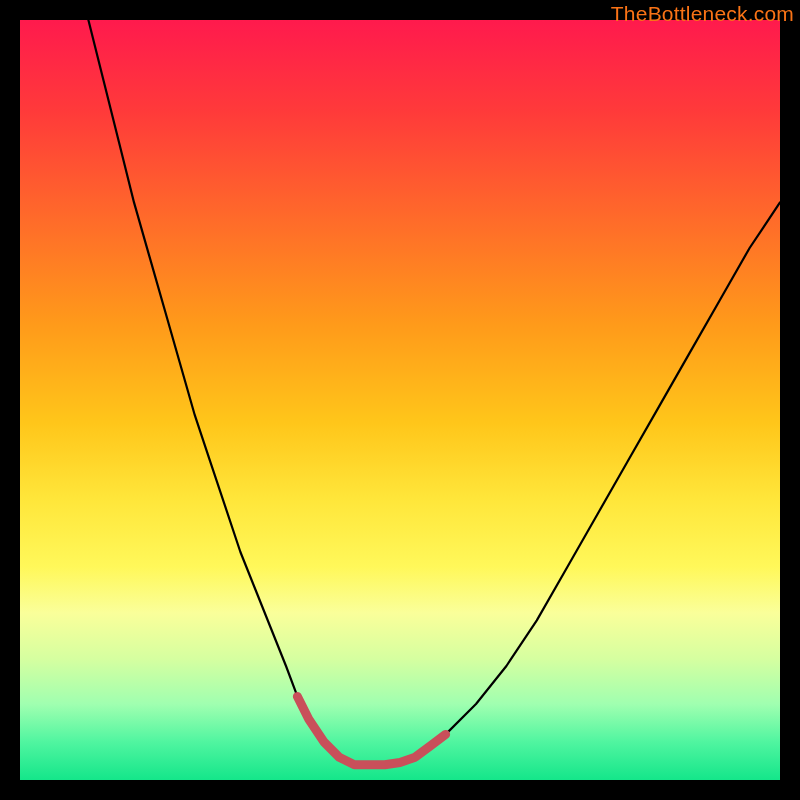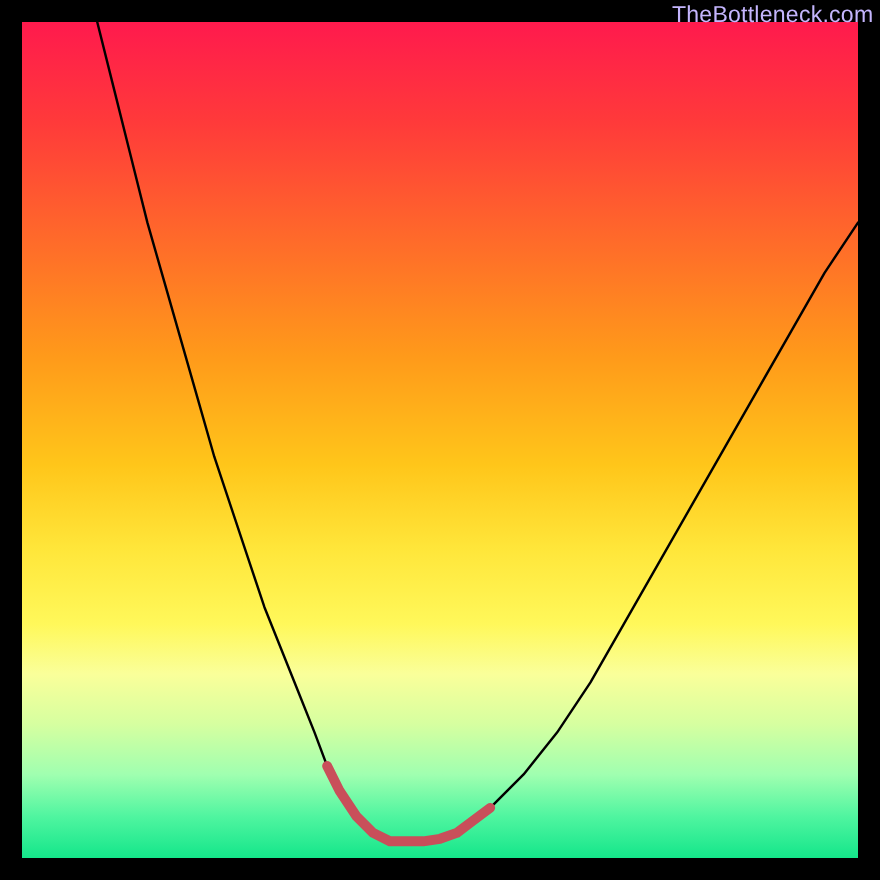--- a/index.html
+++ b/index.html
@@ -43,21 +43,21 @@
     left: 0;
     top: 0;
     width: 760px;
     height: 760px;
     overflow: visible;
   }
   .watermark {
     position: absolute;
     top: 2px;
     right: 6px;
-    color: #c4b5fd;
+    color: #f97316;
     font-size: 21px;
     letter-spacing: 0.2px;
     font-weight: 500;
     user-select: none;
   }
 </style>
 </head>
 <body>
 
 <div class="stage">

